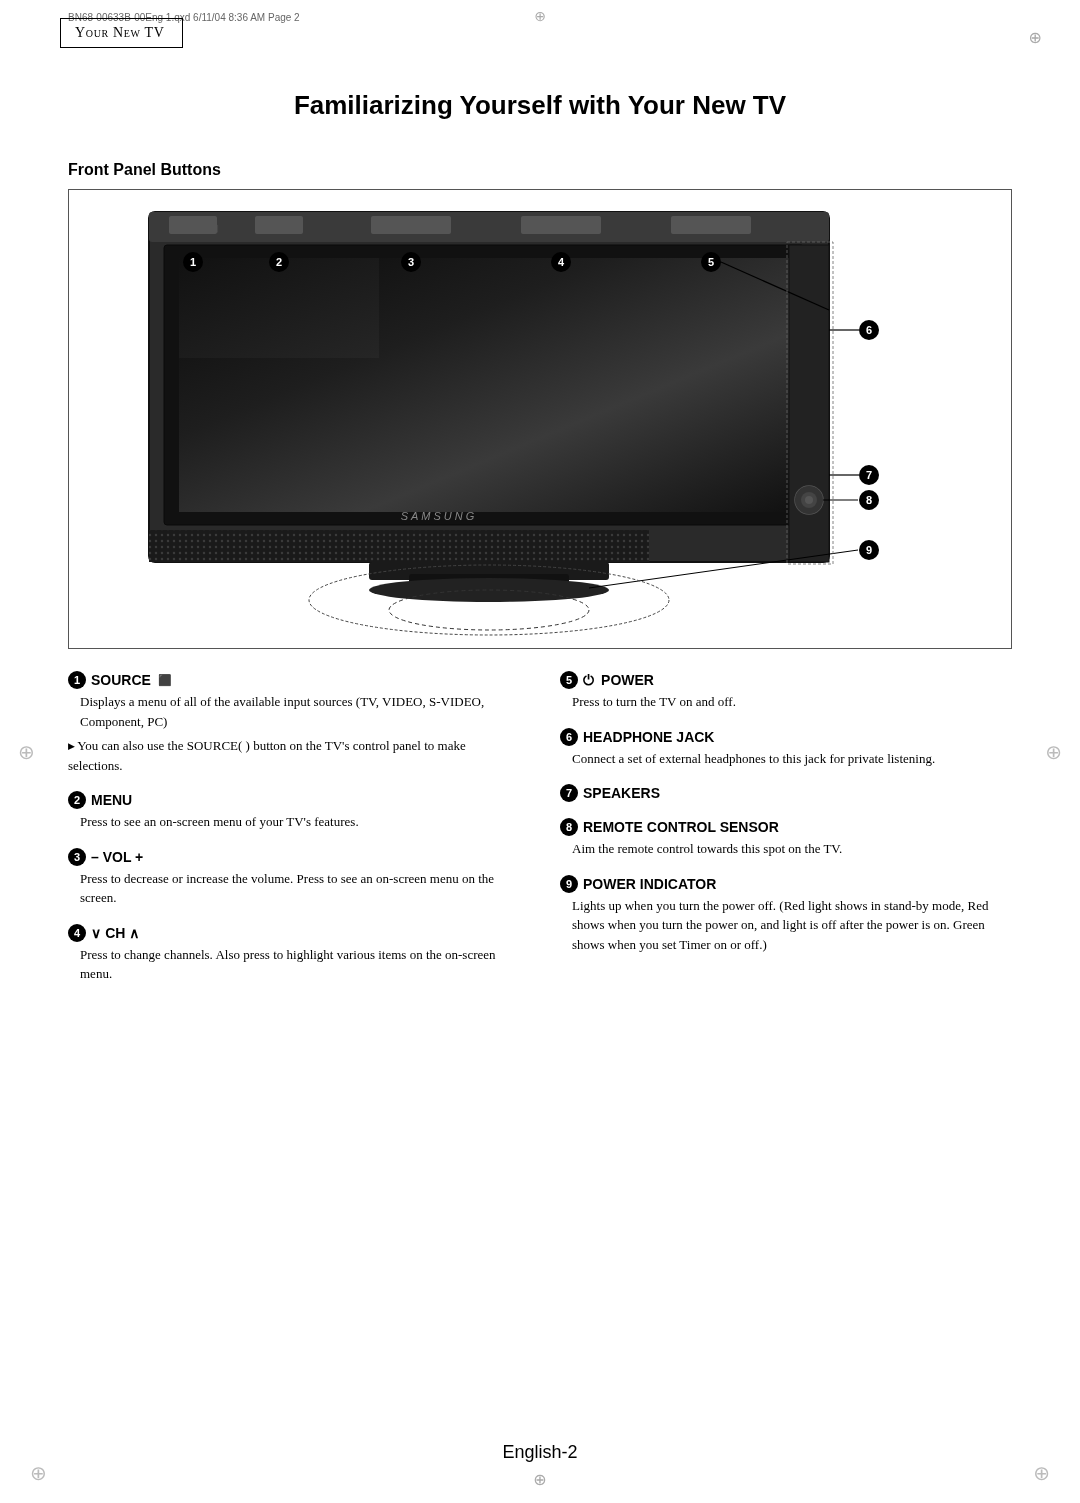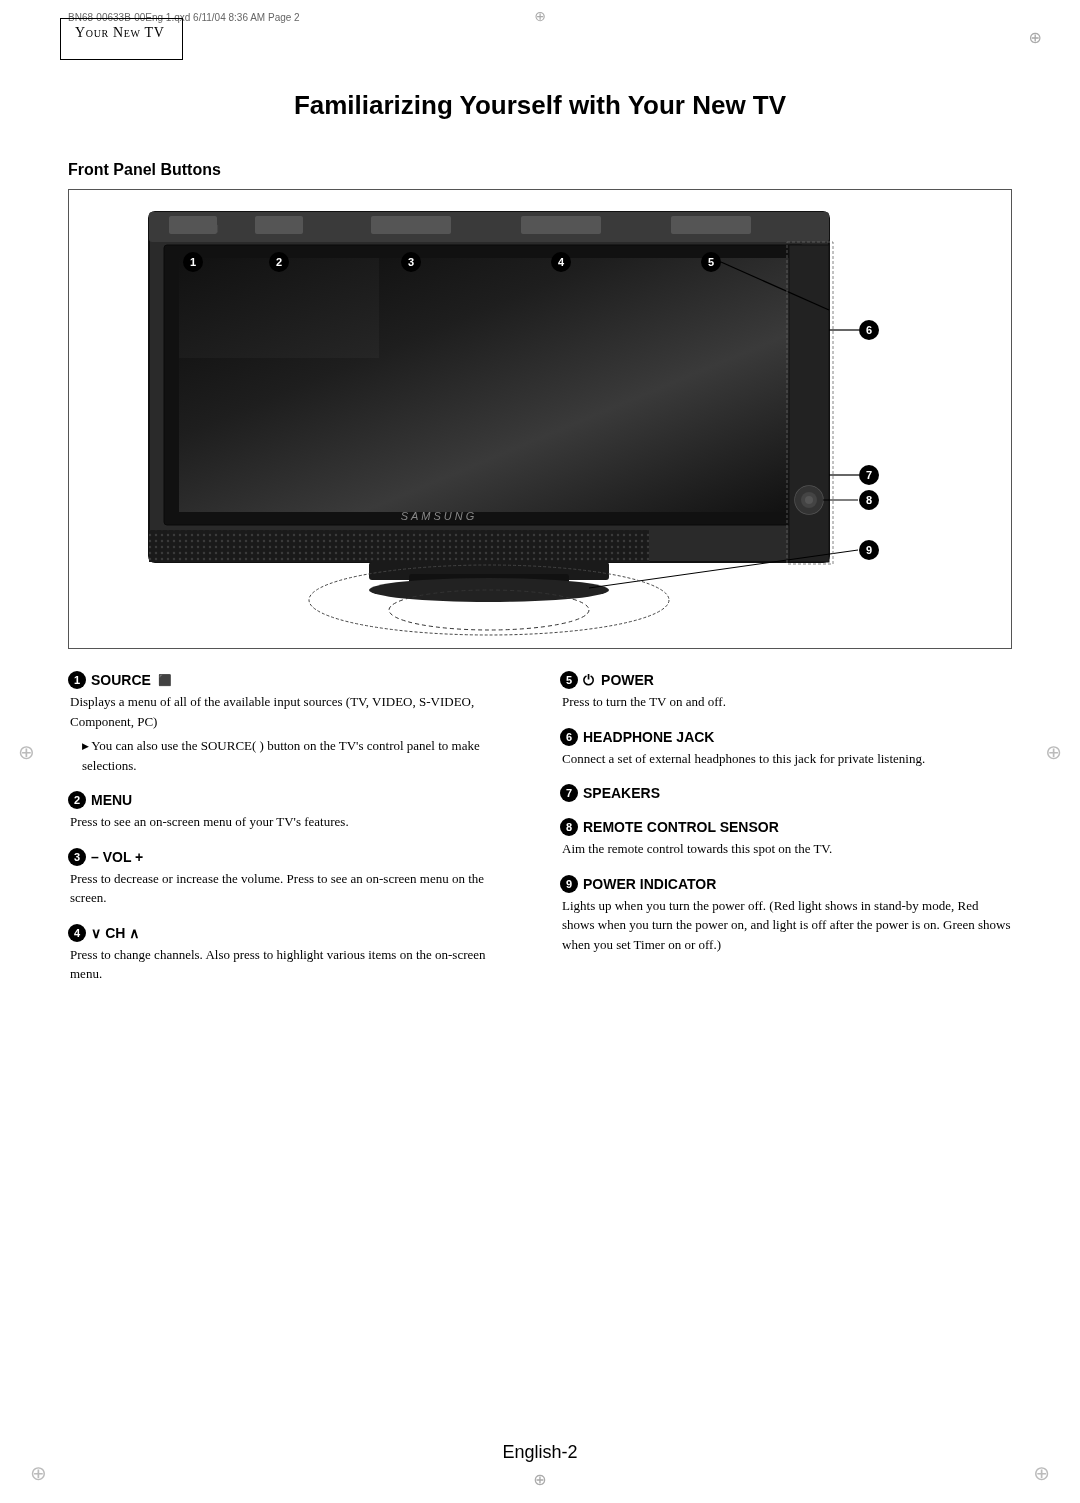--- a/index.html
+++ b/index.html
@@ -12,21 +12,21 @@
       color: #000;
       position: relative;
     }
 
     
     .header-box {
       position: absolute;
       top: 18px;
       left: 60px;
       border: 1px solid #000;
-      padding: 6px 18px 18px 14px;
+      padding: 6px 18px 6px 14px;
       font-size: 13px;
       letter-spacing: 0.05em;
     }
     .header-box .your-new-tv {
       font-variant: small-caps;
       font-size: 14px;
     }
 
     
     .file-info {
@@ -96,40 +96,39 @@
       font-family: Arial, Helvetica, sans-serif;
       margin-bottom: 3px;
       display: flex;
       align-items: center;
       gap: 5px;
     }
 
     .desc-item-body {
       font-size: 13px;
       line-height: 1.5;
-      margin-left: 2px;
+      margin-left: 12px;
     }
 
     .num-inline {
       width: 18px;
       height: 18px;
       border-radius: 50%;
       background: #000;
       color: #fff;
       font-size: 11px;
       font-weight: bold;
       display: inline-flex;
       align-items: center;
       justify-content: center;
       font-family: Arial, sans-serif;
       flex-shrink: 0;
     }
 
     .bullet-sub {
-      margin-left: 14px;
       margin-top: 5px;
       font-size: 13px;
       line-height: 1.5;
     }
 
     .bullet-sub::before {
       content: '▶ ';
       font-size: 9px;
       vertical-align: middle;
     }

